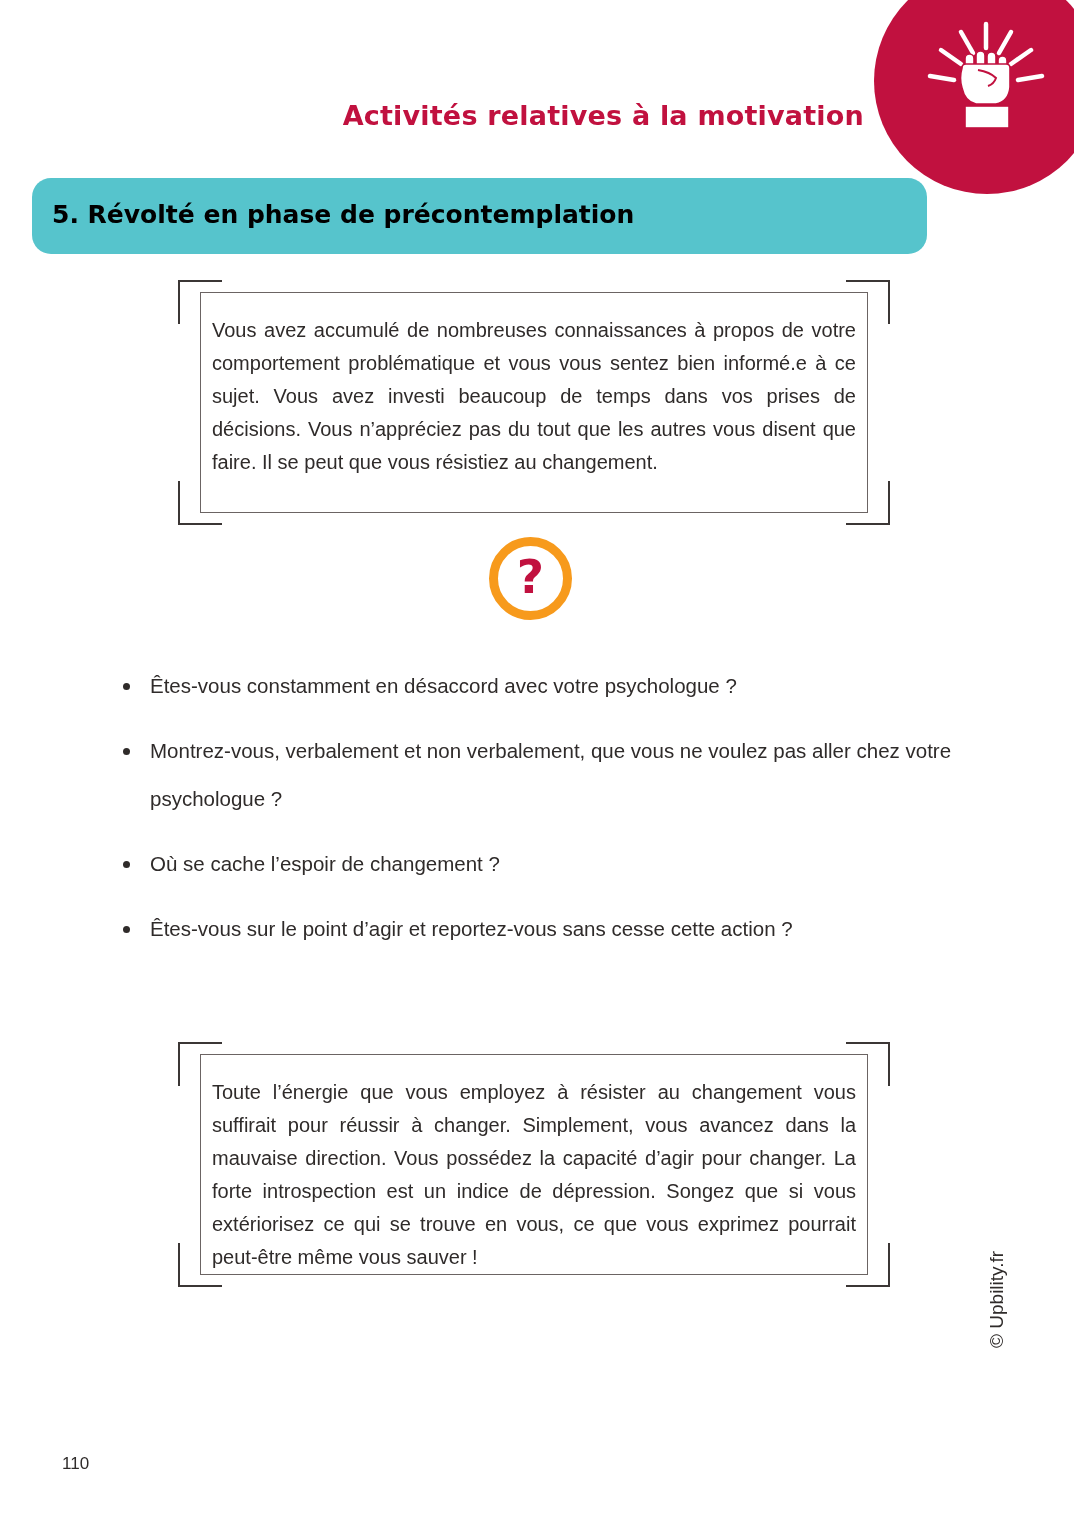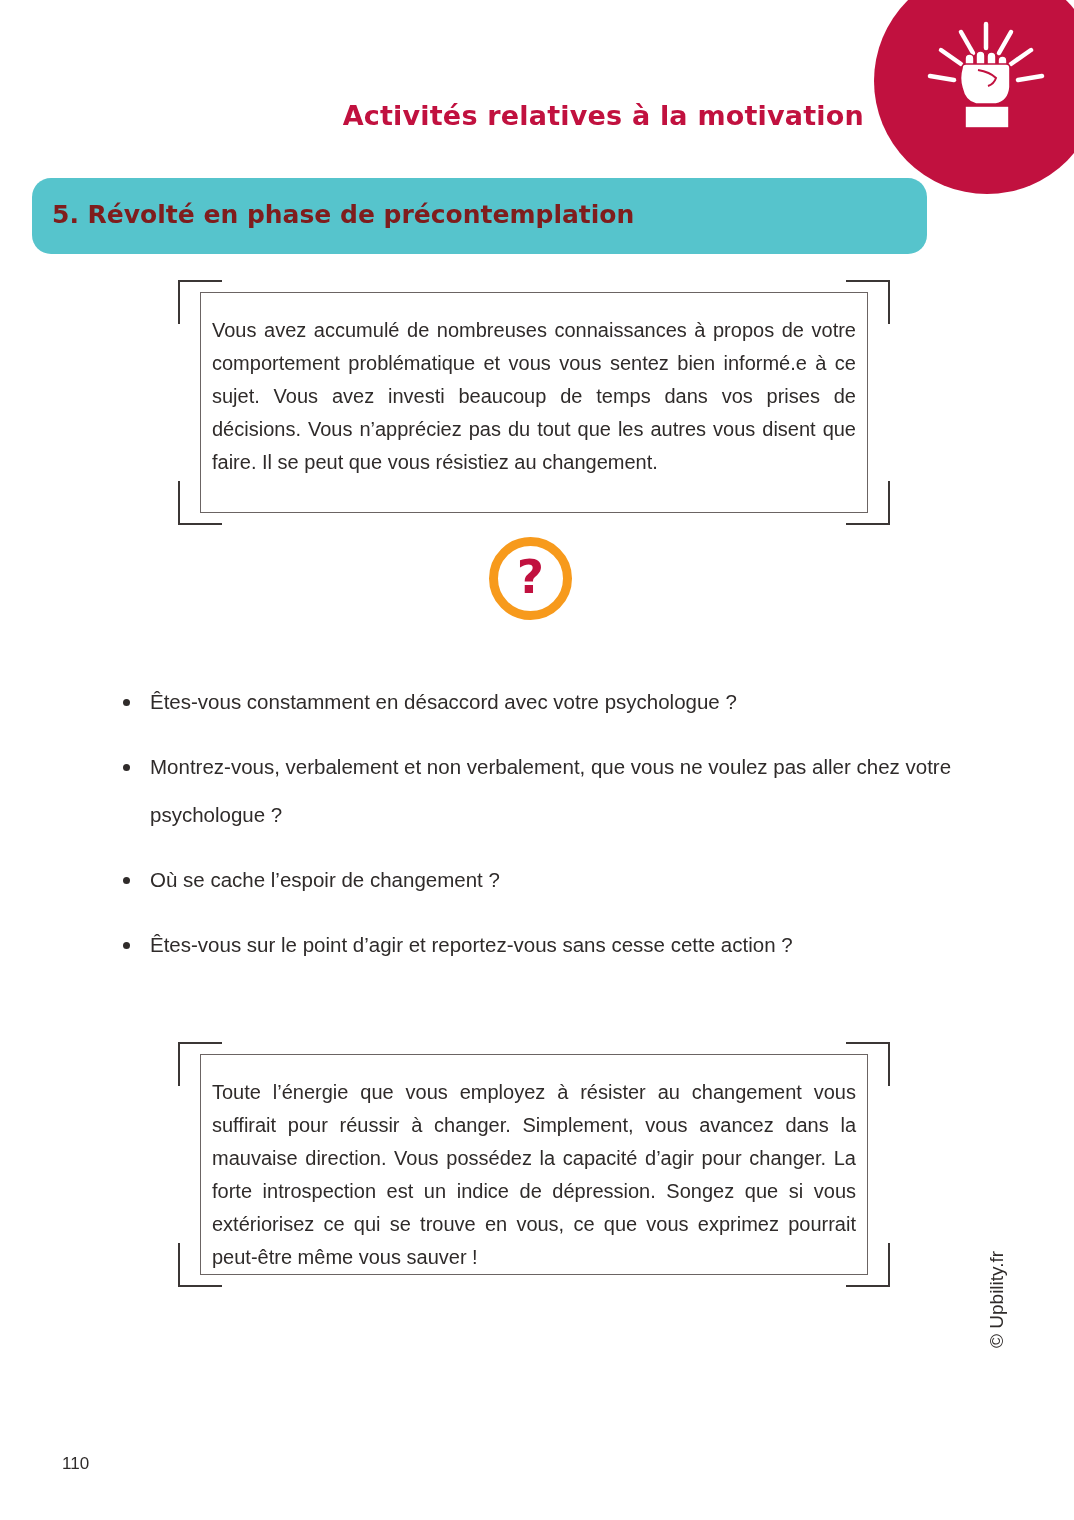--- a/index.html
+++ b/index.html
@@ -59,21 +59,21 @@
     top: 178px;
     width: 895px;
     height: 76px;
     background: #56c4cc;
     border-radius: 19px;
   }
   .section-banner-label {
     position: absolute;
     left: 20px;
     top: 22px;
-    color: #7f1d1d;
+    color: #000000;
     font-family: "DejaVu Sans", sans-serif;
     font-weight: bold;
     font-size: 25px;
     letter-spacing: 0px;
     white-space: nowrap;
   }
 
   
   .textbox {
     position: absolute;
@@ -146,21 +146,21 @@
     font-family: "DejaVu Sans", sans-serif;
     font-weight: bold;
     font-size: 47px;
     color: #c1113f;
   }
 
   
   .bullet-list {
     position: absolute;
     left: 118px;
-    top: 678px;
+    top: 662px;
     width: 900px;
   }
   .bullet-item {
     position: relative;
     padding-left: 32px;
     margin-bottom: 17px;
     font-size: 20.5px;
     line-height: 48px;
     color: #2f2b2a;
   }

